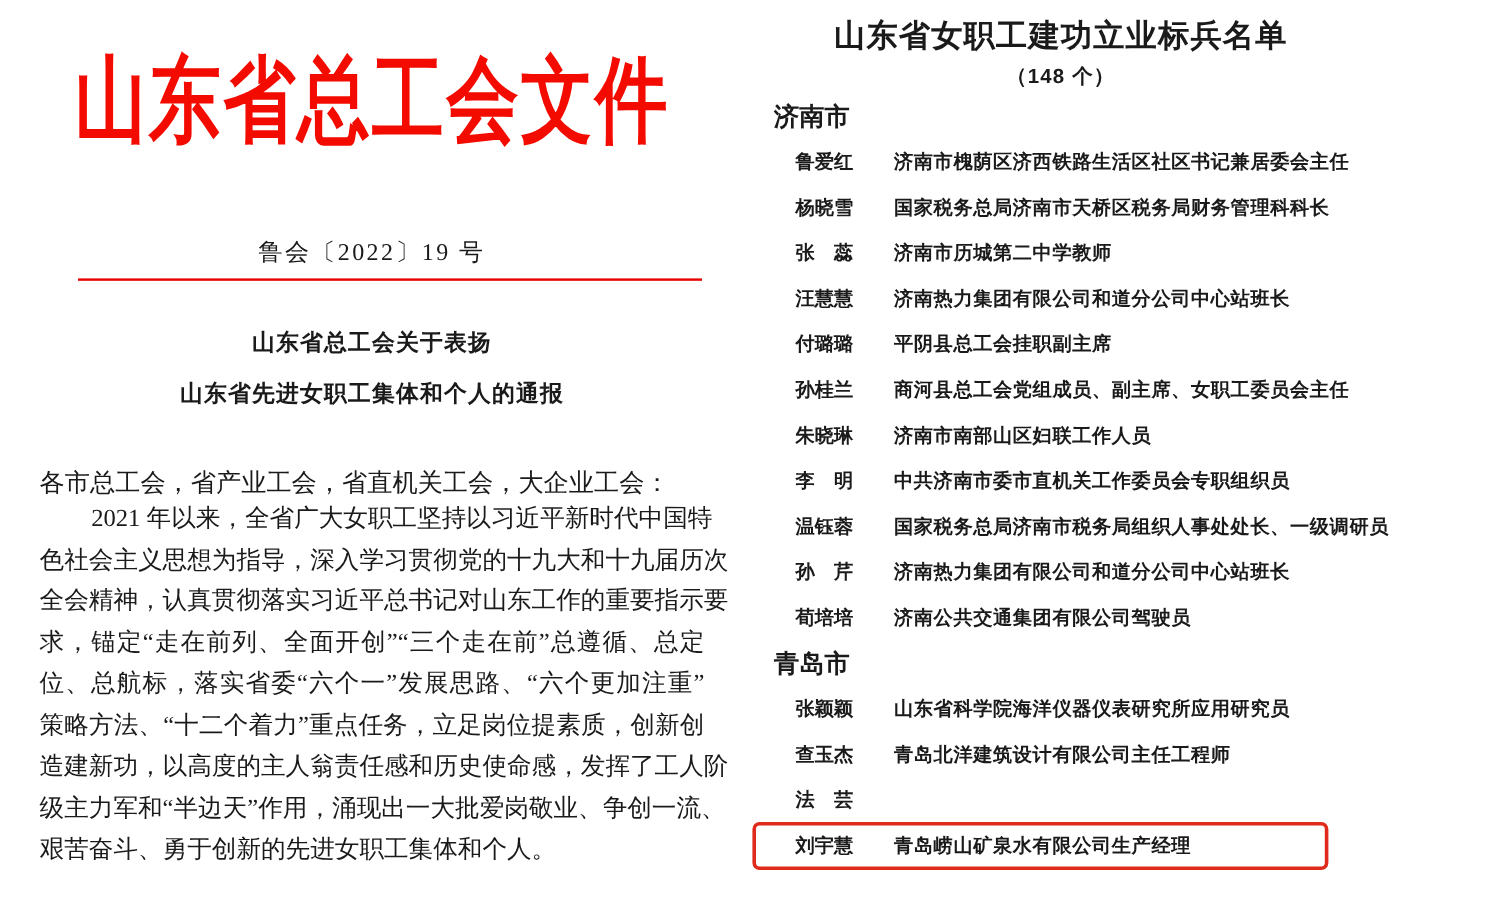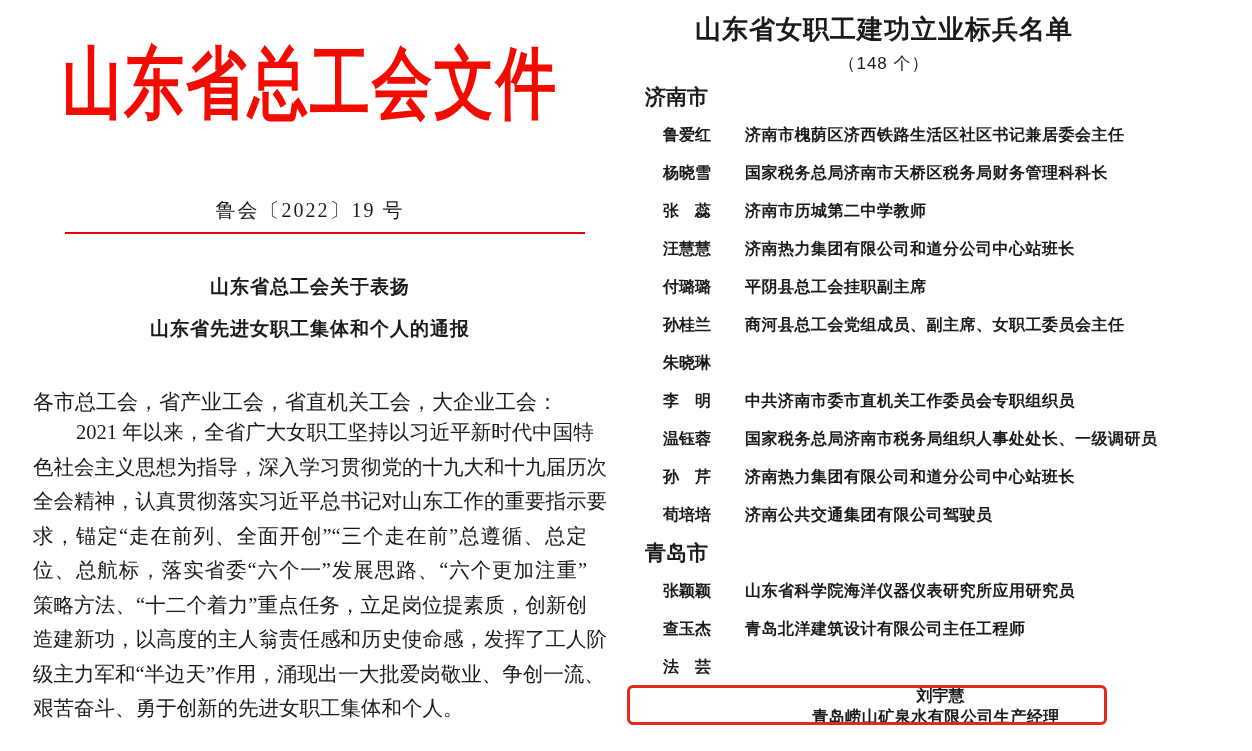--- a/index.html
+++ b/index.html
@@ -47,28 +47,28 @@
   .page-right {
     position:absolute; left:620px; top:0; width:632px; height:751px;
     font-family:"Liberation Sans","DejaVu Sans",sans-serif;
   }
   .list-title {
     position:absolute; left:0; top:12px; width:528px; text-align:center;
     font-size:26px; font-weight:800; letter-spacing:1px; white-space:nowrap;
   }
   .list-subtitle {
     position:absolute; left:0; top:52px; width:528px; text-align:center;
-    font-size:17px; font-weight:400; letter-spacing:1px;
+    font-size:17px; font-weight:700; letter-spacing:1px;
   }
   .roster { position:absolute; left:0; top:78px; width:632px; }
   .row { height:38px; display:flex; align-items:center; font-size:16px; font-weight:600; }
   .row.city { padding-left:25px; font-size:21px; font-weight:700; }
   .pname { flex:none; margin-left:43px; width:82px; white-space:nowrap; }
   .pdesc { flex:none; white-space:nowrap; letter-spacing:0.5px; }
-  .row.highlight { position:relative;flex-direction:column; }
+  .row.highlight { position:relative; }
   .row.highlight::before {
     content:""; position:absolute; left:7px; right:145px; top:-1px; bottom:-1px;
     border:3px solid var(--boxred,#e02a1c); border-radius:6px; pointer-events:none;
   }
 </style>
 </head>
 <body>
 
 <div class="canvas" style="--bg: #ffffff; --ink: #1a1a1a; --red: #f40b00; --rule: #e60000; --boxred: #e02a1c;">
 
@@ -118,20 +118,21 @@
         <div class="row entry">
           <span class="pname">付璐璐</span>
           <span class="pdesc">平阴县总工会挂职副主席</span>
         </div>
         <div class="row entry">
           <span class="pname">孙桂兰</span>
           <span class="pdesc">商河县总工会党组成员、副主席、女职工委员会主任</span>
         </div>
         <div class="row entry">
           <span class="pname">朱晓琳</span>
+          <span class="pdesc">济南市南部山区妇联工作人员</span>
         </div>
         <div class="row entry">
           <span class="pname">李　明</span>
           <span class="pdesc">中共济南市委市直机关工作委员会专职组织员</span>
         </div>
         <div class="row entry">
           <span class="pname">温钰蓉</span>
           <span class="pdesc">国家税务总局济南市税务局组织人事处处长、一级调研员</span>
         </div>
         <div class="row entry">

